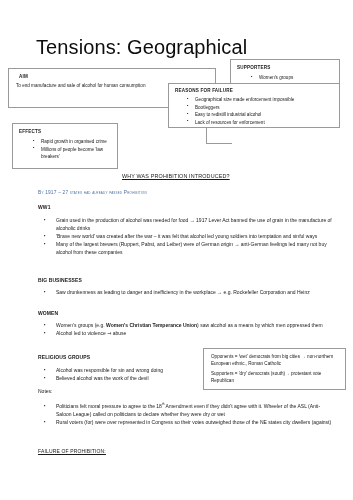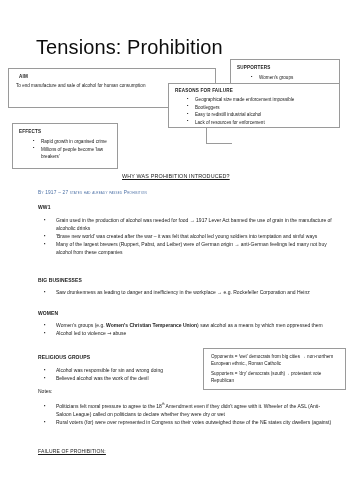--- a/index.html
+++ b/index.html
@@ -208,21 +208,21 @@
     color: #2b2b2b;
   }
   b, strong { font-weight: 700; }
   sup { font-size: 0.62em; vertical-align: super; line-height: 0; }
 </style>
 </head>
 <body>
 
 <div class="page">
 
-  <div class="doc-title">Tensions: Prohibition</div>
+  <div class="doc-title">Tensions: Geographical</div>
 
   <div class="box" id="aim-box">
     <div class="box-title">AIM</div>
     <div class="box-line">To end manufacture and sale of alcohol for human consumption</div>
   </div>
 
   <div class="box" id="supporters-box">
     <div class="box-title">SUPPORTERS</div>
     <ul>
       <li>Women's groups</li>

